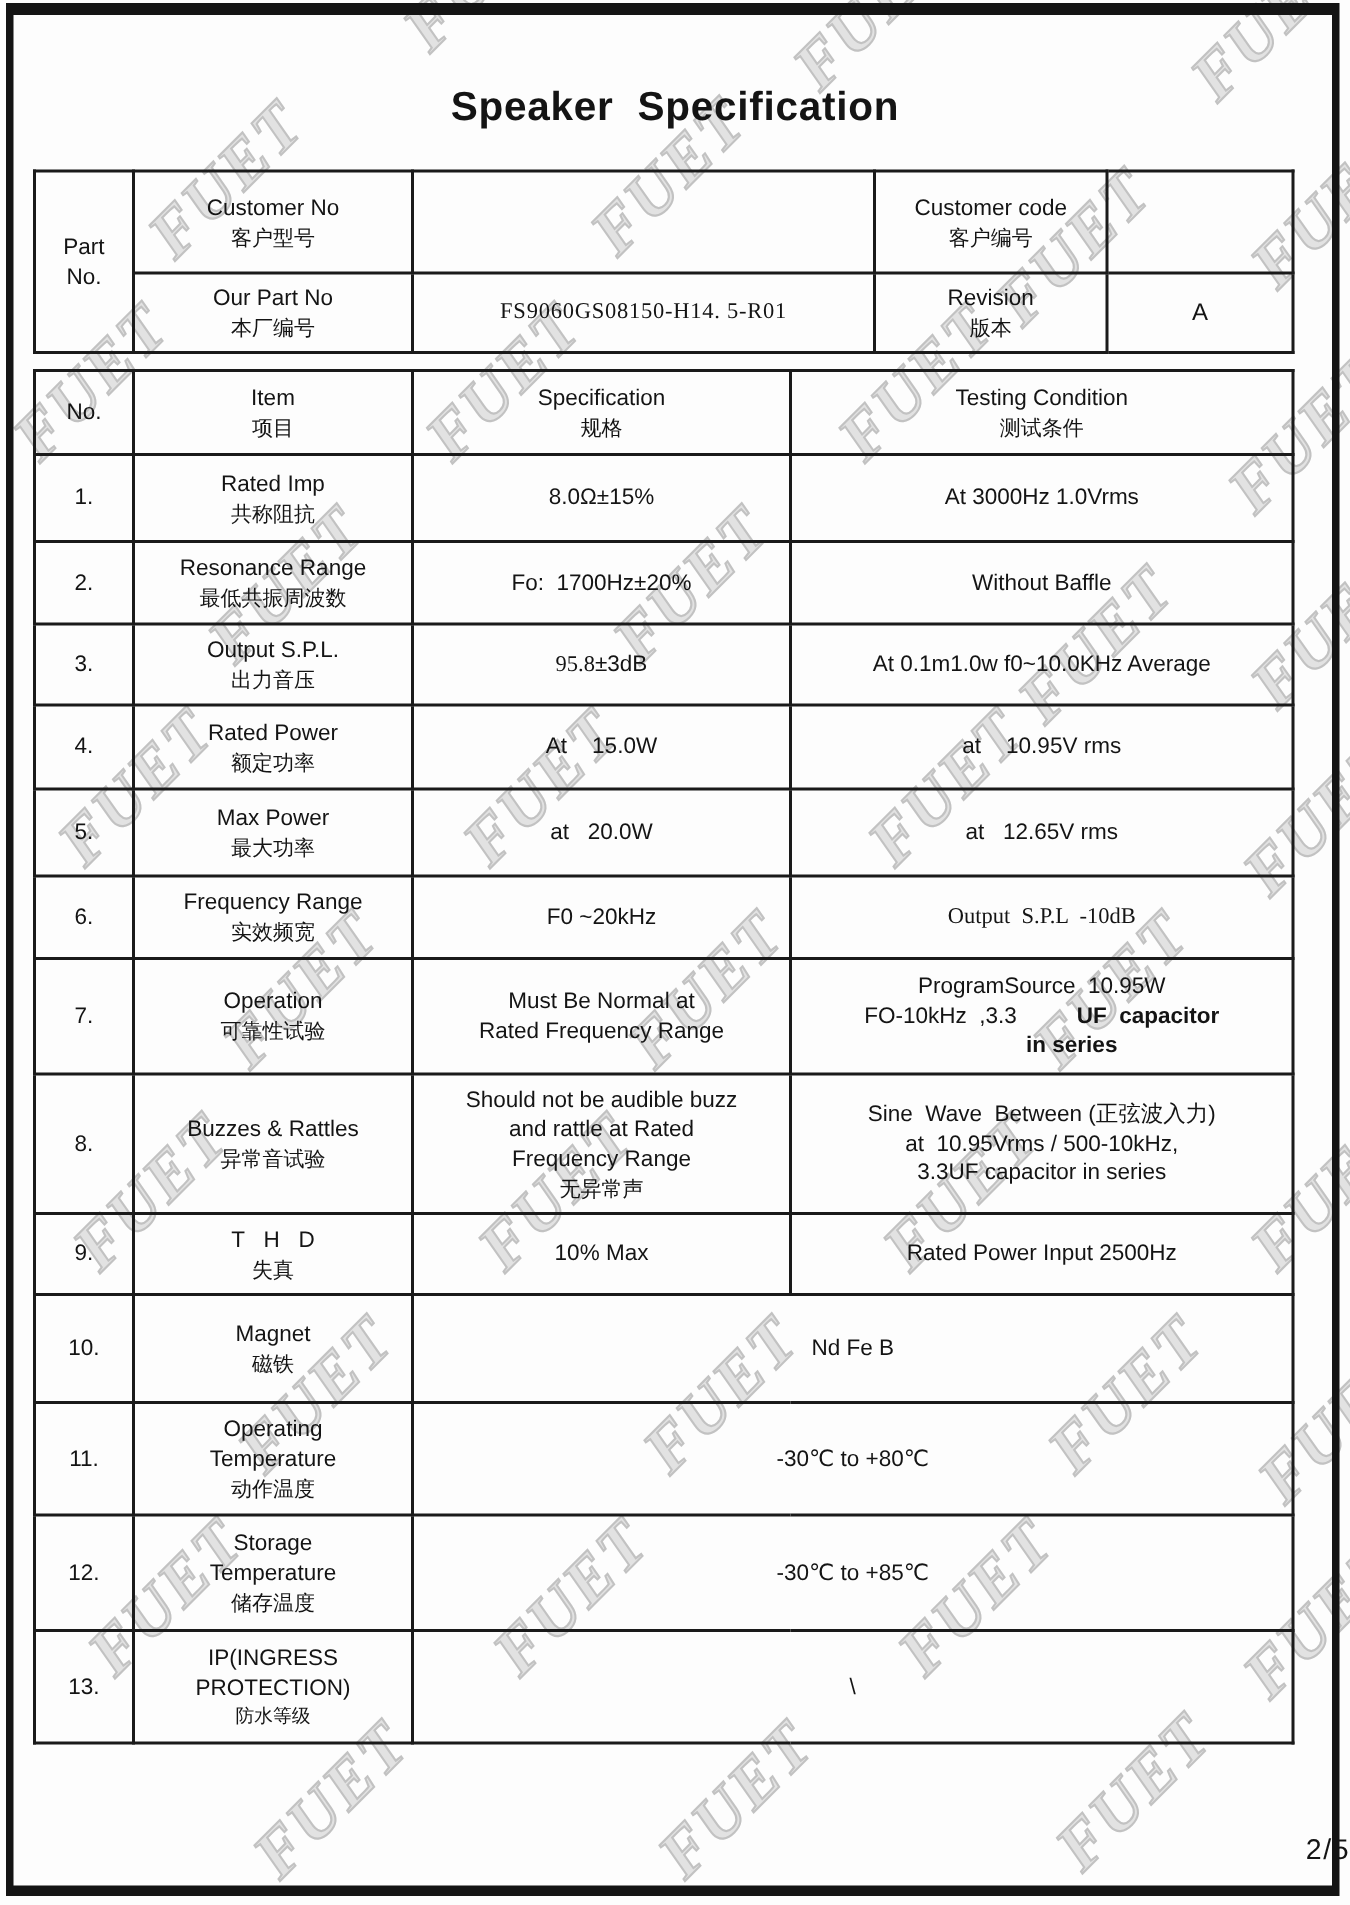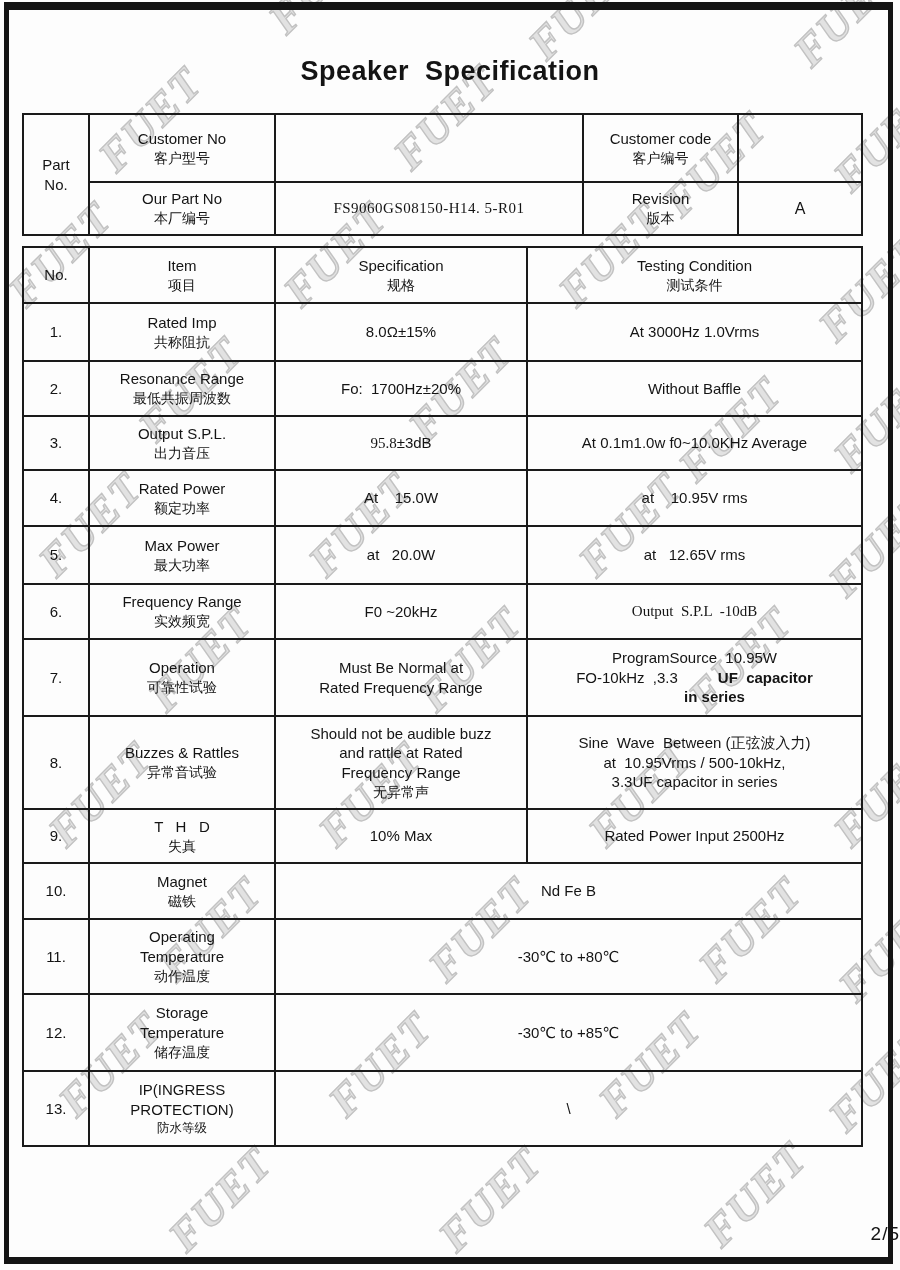--- a/index.html
+++ b/index.html
@@ -250,21 +250,21 @@
     <tr style="height:54px">
       <td>9.</td>
       <td>
         <div class="ln">T   H   D</div>
         <div class="ln zh">失真</div>
       </td>
       <td><span class="ln">10% Max</span></td>
       <td><span class="ln">Rated Power Input 2500Hz</span></td>
     </tr>
 
-    <tr style="height:56px">
+    <tr style="height:72px">
       <td>10.</td>
       <td>
         <div class="ln">Magnet</div>
         <div class="ln zh">磁铁</div>
       </td>
       <td colspan="2" class="tl pl10">Nd Fe B</td>
     </tr>
 
     <tr style="height:75px">
       <td>11.</td>

